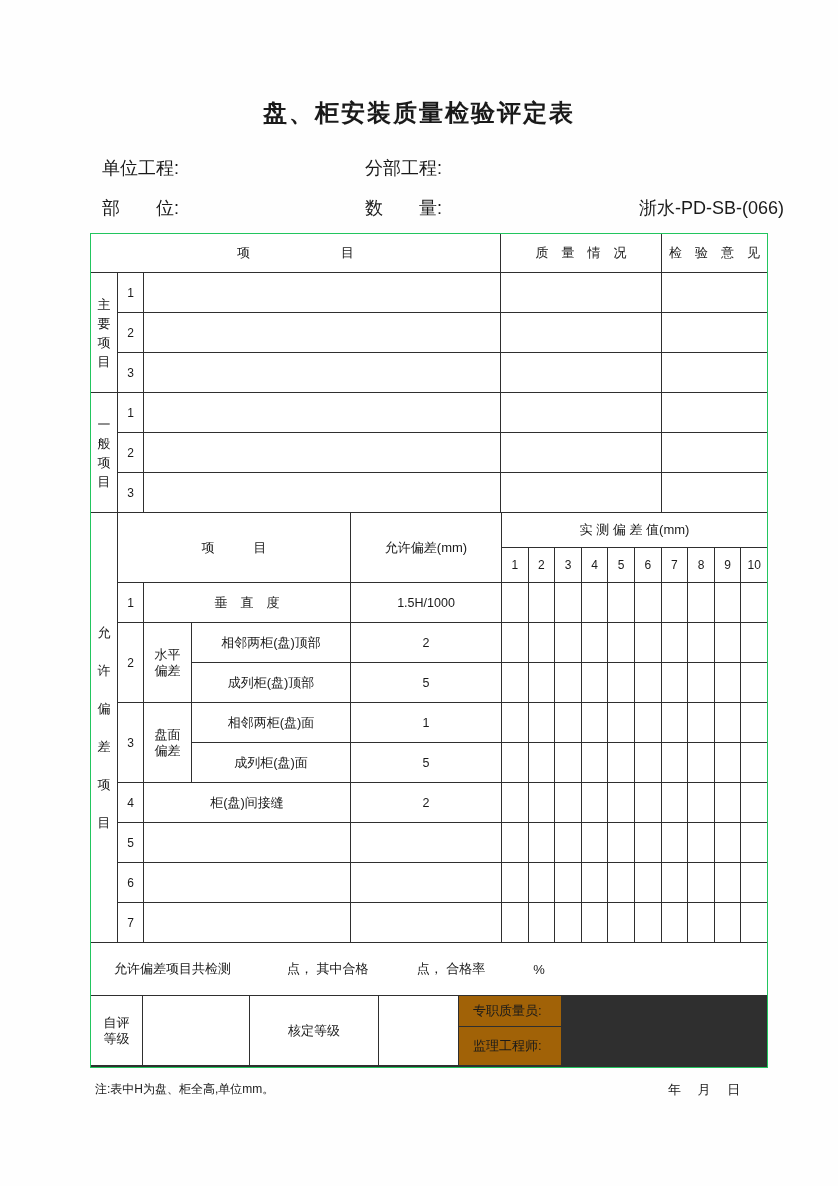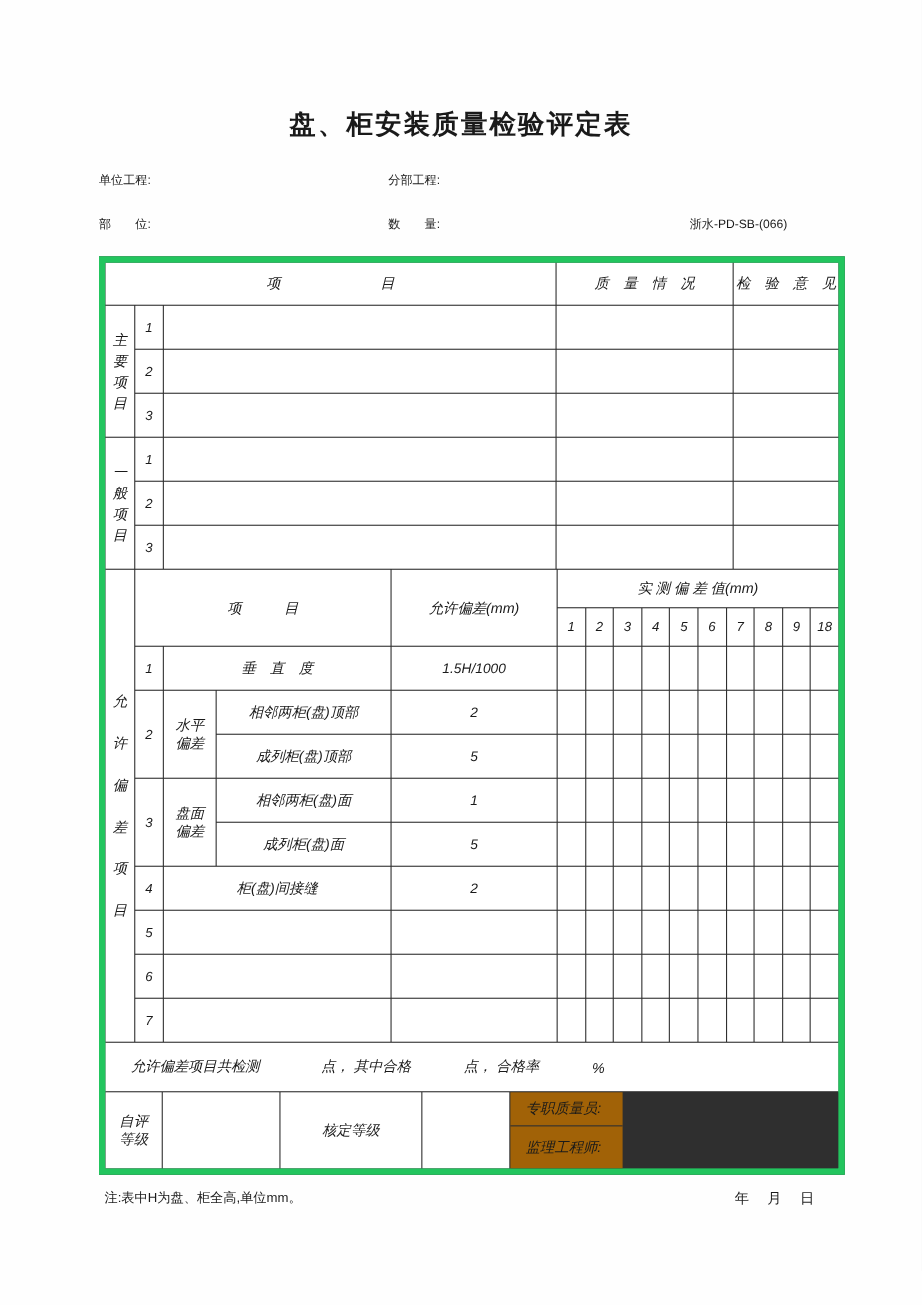--- a/index.html
+++ b/index.html
@@ -6,27 +6,27 @@
   .sheet {
     position:relative; width:838px; height:1186px; background:#fefefe;
     font-family:"Liberation Sans","DejaVu Sans",sans-serif; color:#1a1a1a;
     overflow:hidden;
   }
   .title {
     position:absolute; top:97px; left:0; width:100%;
     text-align:center; font-size:24px; font-weight:bold; letter-spacing:2px;
     white-space:pre;
   }
-  .hfield { position:absolute; font-size:11px; white-space:pre; }
+  .hfield { position:absolute; font-size:18px; white-space:pre;margin-left:12px; }
 
   
   .tbl {
     position:absolute; left:90px; top:233px; width:678px; height:835px;
-    box-sizing:border-box; border:6px solid #22c55e; background:#2f2f2f;
-    display:flex; flex-direction:column; gap:1px;font-style:italic;
+    box-sizing:border-box; border:1px solid #22c55e; background:#2f2f2f;
+    display:flex; flex-direction:column; gap:1px;
   }
   .grid { display:grid; gap:1px; background:#2f2f2f; }
   .secA { grid-template-columns:26px 25px 356px 160px 1fr; grid-template-rows:38px repeat(6,39px); }
   .secB { grid-template-columns:26px 25px 47px 158px 150px repeat(10,1fr); grid-template-rows:34px 34px repeat(9,39px); }
   .secC { background:#ffffff; height:52px; display:flex; align-items:center; font-size:13px; }
   .secD { grid-template-columns:51px 106px 128px 79px 102px 1fr; grid-template-rows:69px; }
 
   .c { background:#ffffff; display:flex; align-items:center; justify-content:center;
        font-size:13px; white-space:pre; overflow:hidden; }
   .hdr { font-size:13px; }
@@ -121,21 +121,21 @@
 
       <div class="c num" style="grid-area:2/6/3/7">1</div>
       <div class="c num" style="grid-area:2/7/3/8">2</div>
       <div class="c num" style="grid-area:2/8/3/9">3</div>
       <div class="c num" style="grid-area:2/9/3/10">4</div>
       <div class="c num" style="grid-area:2/10/3/11">5</div>
       <div class="c num" style="grid-area:2/11/3/12">6</div>
       <div class="c num" style="grid-area:2/12/3/13">7</div>
       <div class="c num" style="grid-area:2/13/3/14">8</div>
       <div class="c num" style="grid-area:2/14/3/15">9</div>
-      <div class="c num" style="grid-area:2/15/3/16">18</div>
+      <div class="c num" style="grid-area:2/15/3/16">10</div>
 
       <div class="c num" style="grid-area:3/2/4/3">1</div>
       <div class="c" style="grid-area:3/3/4/5">垂　直　度</div>
       <div class="c allowed" style="grid-area:3/5/4/6">1.5H/1000</div>
 
       <div class="c num" style="grid-area:4/2/6/3">2</div>
       <div class="vwrap" style="grid-area:4/3/6/4">
         <span class="vtext two">水平偏差</span>
       </div>
       <div class="c" style="grid-area:4/4/5/5">相邻两柜(盘)顶部</div>

